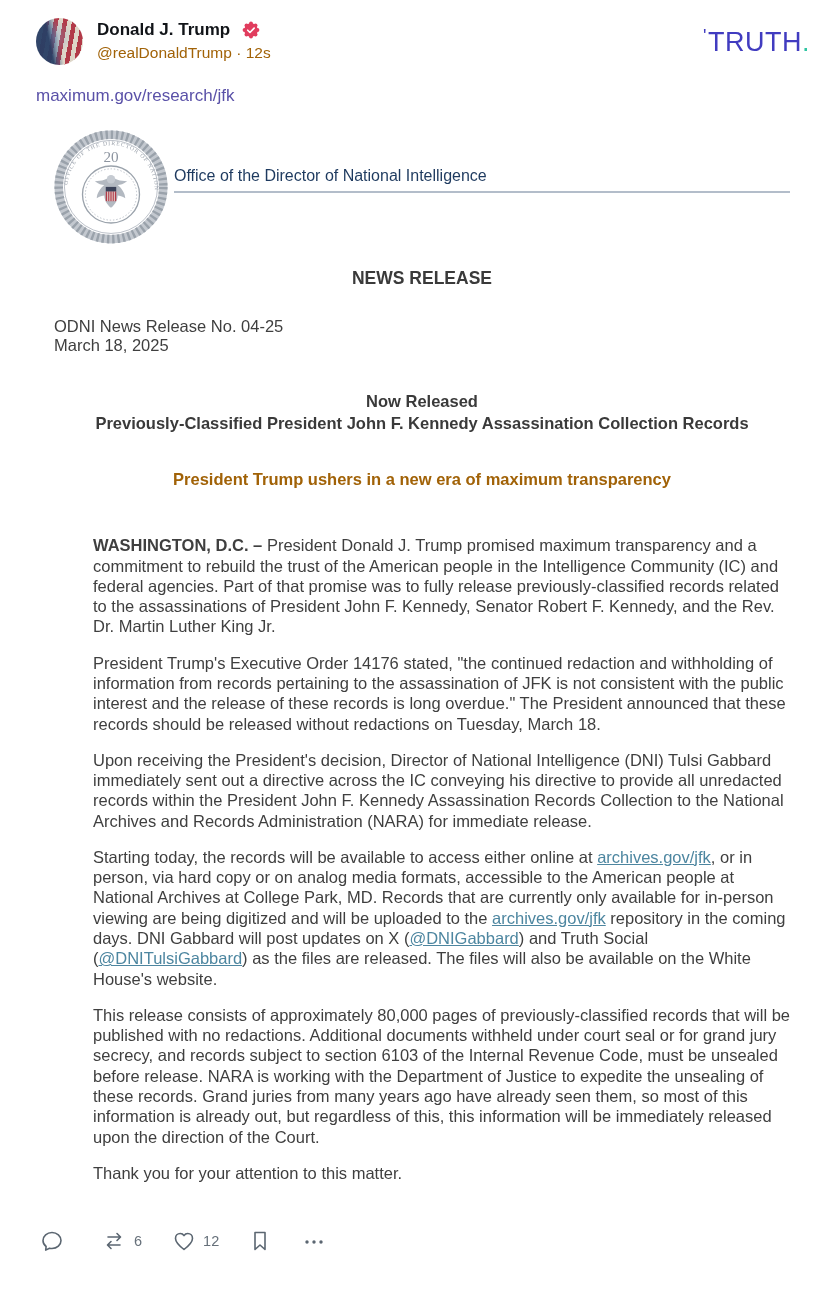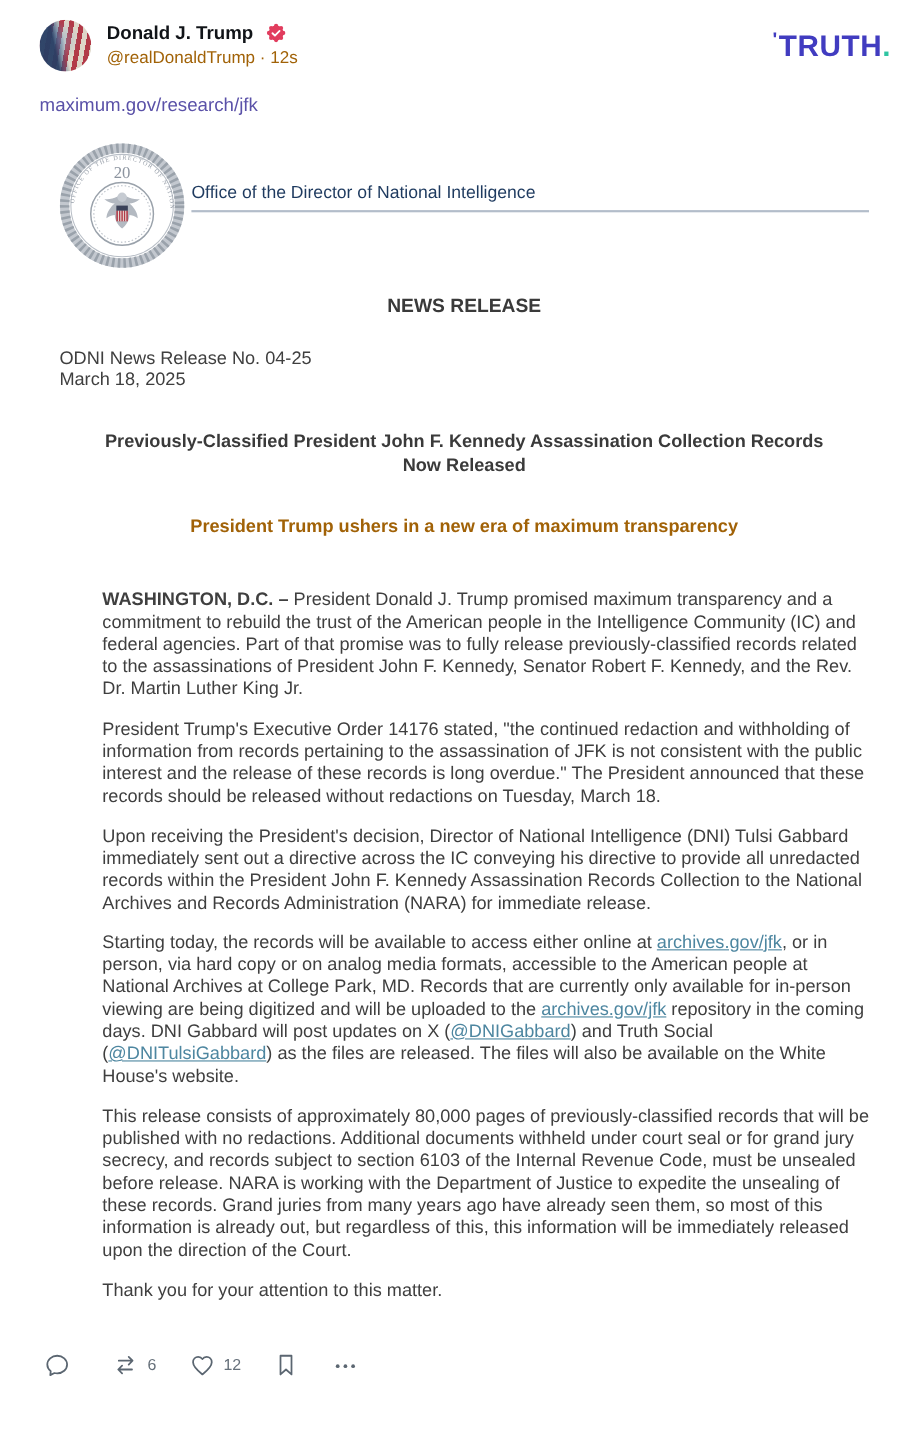--- a/index.html
+++ b/index.html
@@ -13,21 +13,21 @@
     background-image:
       linear-gradient(78deg, rgba(40,62,100,.95) 0 32%, rgba(52,84,130,.55) 40%, rgba(40,62,100,0) 50%),
       radial-gradient(circle at 38% 40%, rgba(120,160,200,.5), rgba(0,0,0,0) 45%),
       repeating-linear-gradient(100deg, #b23a48 0 4.5px, #ded6c8 4.5px 9px);
   }
   .id-block { margin-left:14px; padding-top:2px; }
   .author-row { display:flex; align-items:center; gap:12px; }
   .author-name { font-size:17px; font-weight:bold; color:#111418; }
   .verified { width:18px; height:18px; }
   .handle-row { margin-top:4px; font-size:15.5px; color:#a16207; }
-  .brand { margin-left:auto; padding-top:8px; font-size:27px; font-weight:700;
+  .brand { margin-left:auto; padding-top:8px; font-size:27px; font-weight:400;
     letter-spacing:.5px; color:#413cc0; white-space:nowrap; }
   .brand .q { font-size:18px; vertical-align:9px; margin-right:1px; }
   .brand .dot { color:#2fc5a2; }
 
   .post-link { padding:21px 36px 0 36px; font-size:17px; color:#5a51a8; cursor:pointer; }
 
   
   .document { margin-top:14px; padding:2px 48px 0 52px; color:#3f3f3f;
     font-size:16.5px; line-height:1.23; }
   .doc-header { position:relative; height:130px; }
@@ -114,22 +114,22 @@
     </div>
 
     <div class="news-release">NEWS RELEASE</div>
 
     <div class="release-info">
       <div>ODNI News Release No. 04-25</div>
       <div>March 18, 2025</div>
     </div>
 
     <div class="doc-title">
+      <div>Now Released</div>
       <div>Previously-Classified President John F. Kennedy Assassination Collection Records</div>
-      <div>Now Released</div>
     </div>
 
     <div class="doc-subtitle">President Trump ushers in a new era of maximum transparency</div>
 
     <div class="doc-body">
       <p><span class="b">WASHINGTON, D.C. – </span><span>President Donald J. Trump promised maximum transparency and a commitment to rebuild the trust of the American people in the Intelligence Community (IC) and federal agencies. Part of that promise was to fully release previously-classified records related to the assassinations of President John F. Kennedy, Senator Robert F. Kennedy, and the Rev. Dr. Martin Luther King Jr.</span></p>
       <p><span>President Trump's Executive Order 14176 stated, "the continued redaction and withholding of information from records pertaining to the assassination of JFK is not consistent with the public interest and the release of these records is long overdue." The President announced that these records should be released without redactions on Tuesday, March 18.</span></p>
       <p><span>Upon receiving the President's decision, Director of National Intelligence (DNI) Tulsi Gabbard immediately sent out a directive across the IC conveying his directive to provide all unredacted records within the President John F. Kennedy Assassination Records Collection to the National Archives and Records Administration (NARA) for immediate release.</span></p>
       <p><span>Starting today, the records will be available to access either online at </span><span class="doc-link">archives.gov/jfk</span><span>, or in person, via hard copy or on analog media formats, accessible to the American people at National Archives at College Park, MD. Records that are currently only available for in-person viewing are being digitized and will be uploaded to the </span><span class="doc-link">archives.gov/jfk</span><span> repository in the coming days. DNI Gabbard will post updates on X (</span><span class="doc-link">@DNIGabbard</span><span>) and Truth Social (</span><span class="doc-link">@DNITulsiGabbard</span><span>) as the files are released. The files will also be available on the White House's website.</span></p>
       <p><span>This release consists of approximately 80,000 pages of previously-classified records that will be published with no redactions. Additional documents withheld under court seal or for grand jury secrecy, and records subject to section 6103 of the Internal Revenue Code, must be unsealed before release. NARA is working with the Department of Justice to expedite the unsealing of these records. Grand juries from many years ago have already seen them, so most of this information is already out, but regardless of this, this information will be immediately released upon the direction of the Court.</span></p>

